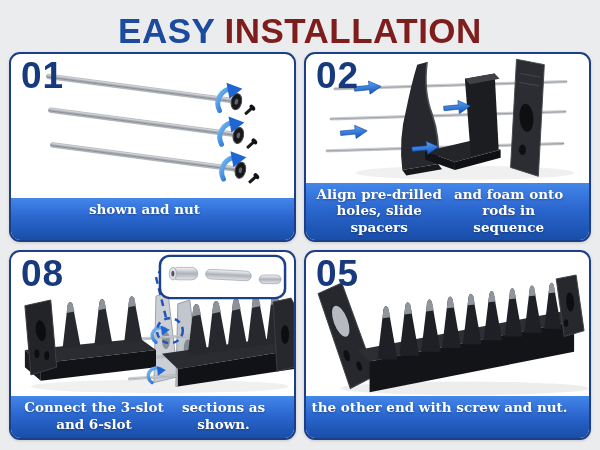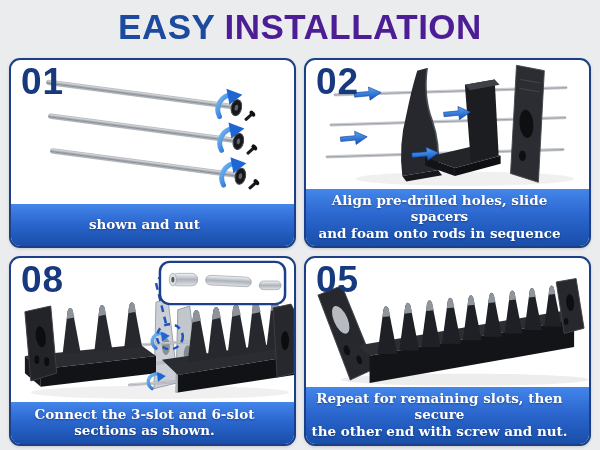--- a/index.html
+++ b/index.html
@@ -4,49 +4,49 @@
 <style>
   html,body{margin:0;padding:0;}
   body{
     width:600px;height:450px;overflow:hidden;
     background:#ebecee;
     font-family:"Liberation Sans",sans-serif;
     -webkit-font-smoothing:antialiased;
   }
   .header{
     height:44px;padding-top:4px;
-    display:flex;align-items:center;justify-content:center;gap:9px;
+    display:flex;align-items:flex-end;justify-content:center;gap:9px;
   }
   .title-part{
     font-size:35px;font-weight:800;letter-spacing:.5px;line-height:1;
   }
   .title-highlight{color:#1b4a9e;}
-  .title-rest{color:#4c1d95;}
+  .title-rest{color:#7f1d1d;}
   .grid{
     display:grid;grid-template-columns:1fr 1fr;grid-auto-rows:190px;
-    gap:8px;margin:10px 9px 9px 9px;
+    gap:8px;margin:4px 9px 9px 9px;
   }
   .card{
     background:#ffffff;border:2px solid #1c3f87;border-radius:11px;
     overflow:hidden;display:flex;flex-direction:column;
     box-shadow:0 1px 3px rgba(0,0,0,.15);
   }
   .art{flex:1;position:relative;}
   .art svg{position:absolute;left:0;top:0;width:100%;height:100%;}
   .stepnum{
     position:absolute;top:1px;left:10px;z-index:2;
     font-size:37px;font-weight:800;letter-spacing:1px;color:#17397e;
   }
   .banner{
     min-height:42px;box-sizing:border-box;padding:3px 20px 5px 4px;
     background:linear-gradient(180deg,#4486ea 0%,#2b67cf 45%,#194ea9 100%);
     color:#ffffff;text-align:center;
     font-family:"DejaVu Serif",serif;font-size:13.5px;font-weight:700;
     line-height:16.5px;text-shadow:0 1px 2px rgba(0,0,0,.35);
-    display:flex;flex-direction:column;justify-content:center;
+    display:flex;flex-direction:row;justify-content:center;
   }
 </style>
 </head>
 <body>
 
 <header class="header">
   <span class="title-part title-highlight">EASY</span>
   <span class="title-part title-rest">INSTALLATION</span>
 </header>
 
@@ -268,18 +268,17 @@
           <use href="#d-fin" transform="translate(200,88) scale(0.90)"></use>
           <use href="#d-fin" transform="translate(220,84) scale(0.88)"></use>
           <use href="#d-fin" transform="translate(240,80) scale(0.86)"></use>
           <polygon points="252,28 272,24 280,82 260,88" fill="#26282d" stroke="#3e4147" stroke-width="1"></polygon>
           <ellipse cx="266" cy="52" rx="4" ry="10" fill="#0d0e10" transform="rotate(-4 266 52)"></ellipse>
           <ellipse cx="262" cy="74" rx="2.2" ry="4" fill="#0d0e10"></ellipse>
         </g>
       </svg>
     </div>
     <div class="banner">
-      <div>Repeat for remaining slots, then secure</div>
       <div>the other end with screw and nut.</div>
     </div>
   </section>
 
 </main>
 
 </body></html>

